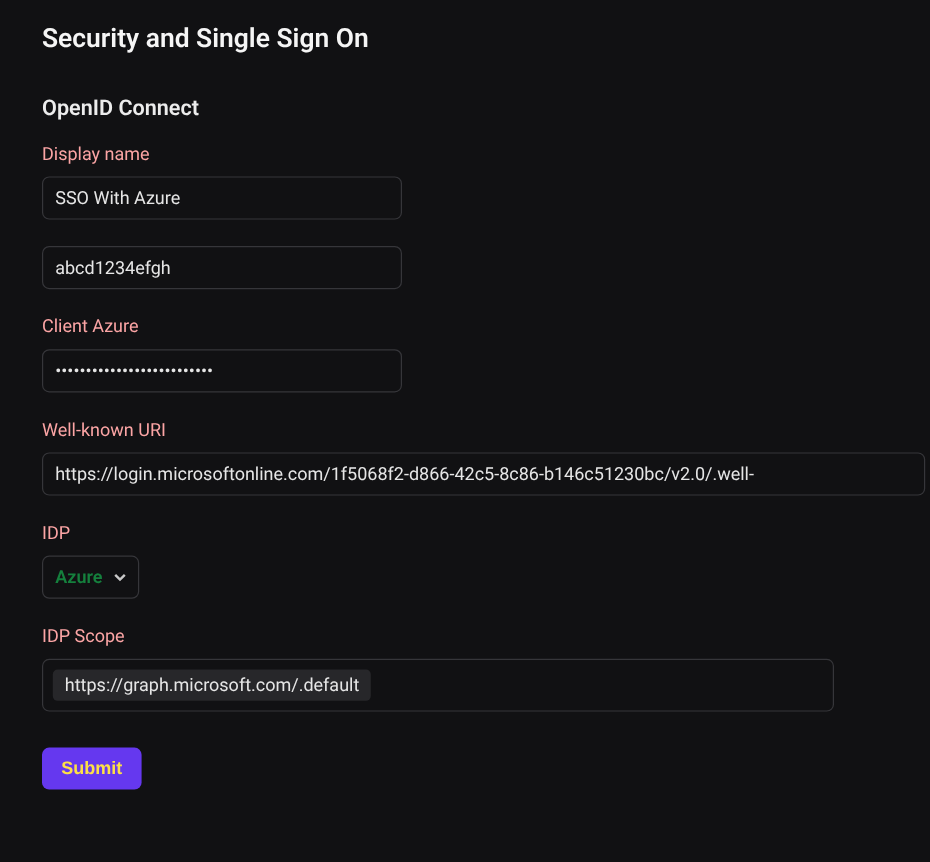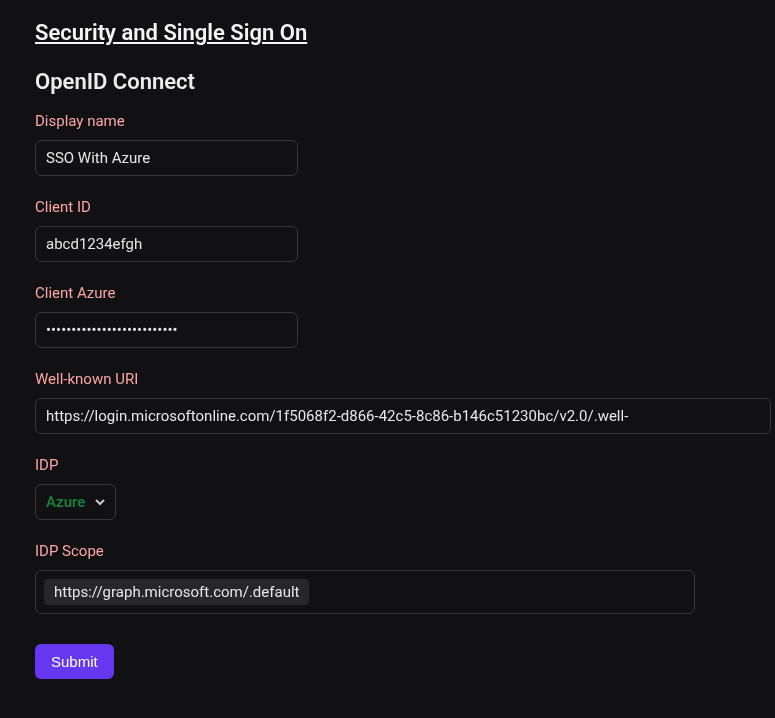--- a/index.html
+++ b/index.html
@@ -8,25 +8,24 @@
       color: #ececec;
       font-family: -apple-system, BlinkMacSystemFont, "Segoe UI", Roboto, Helvetica, Arial, sans-serif;
       width: 775px;
       height: 718px;
       padding: 20px 35px;
     }
     .page-title {
       font-size: 22px;
       font-weight: 600;
       color: #f5f5f5;
-      margin-bottom: 24px;
-      text-decoration: underline;
+      margin-bottom: 35px;
     }
     .section-title {
-      font-size: 22px;
+      font-size: 18px;
       font-weight: 600;
       color: #ececec;
       margin-bottom: 18px;
     }
     .field-group {
       margin-bottom: 22px;
     }
     .field-label {
       display: block;
       font-size: 15px;
@@ -38,21 +37,21 @@
       background: #111113;
       border: 1px solid #36363a;
       border-radius: 6px;
       color: #e6e6e6;
       font-size: 15px;
       padding: 8px 10px;
       outline: none;
       font-family: inherit;
     }
     .text-input.narrow {
-      width: 263px;
+      width: 300px;
     }
     .text-input.wide {
       width: 736px;
     }
     .select-wrap {
       display: inline-flex;
       align-items: center;
       background: #111113;
       border: 1px solid #36363a;
       border-radius: 6px;
@@ -92,46 +91,45 @@
     }
     .tag-chip {
       background: #27272a;
       color: #e6e6e6;
       font-size: 15px;
       padding: 4px 10px;
       border-radius: 4px;
     }
     .submit-btn {
       background: #6538ef;
-      color: #ffffff;
+      color: #fde047;
       border: none;
       border-radius: 6px;
       font-size: 15px;
-      font-weight: 400;
+      font-weight: 700;
       padding: 9px 16px;
       cursor: pointer;
       margin-top: 8px;
     }
   </style>
 </head>
 <body>
 
 
 
 <h1 class="page-title">Security and Single Sign On</h1>
 
 <h2 class="section-title">OpenID Connect</h2>
 
 <div class="field-group">
   <label class="field-label">Display name</label>
   <input type="text" class="text-input narrow" value="SSO With Azure" style="">
 </div>
 
 <div class="field-group">
-  <label class="field-label">Client ID</label>
   <input type="text" class="text-input narrow" value="abcd1234efgh" style="">
 </div>
 
 <div class="field-group">
   <label class="field-label">Client Azure</label>
   <input type="password" class="text-input narrow" value="••••••••••••••••••••••••••" style="">
 </div>
 
 <div class="field-group">
   <label class="field-label">Well-known URI</label>

